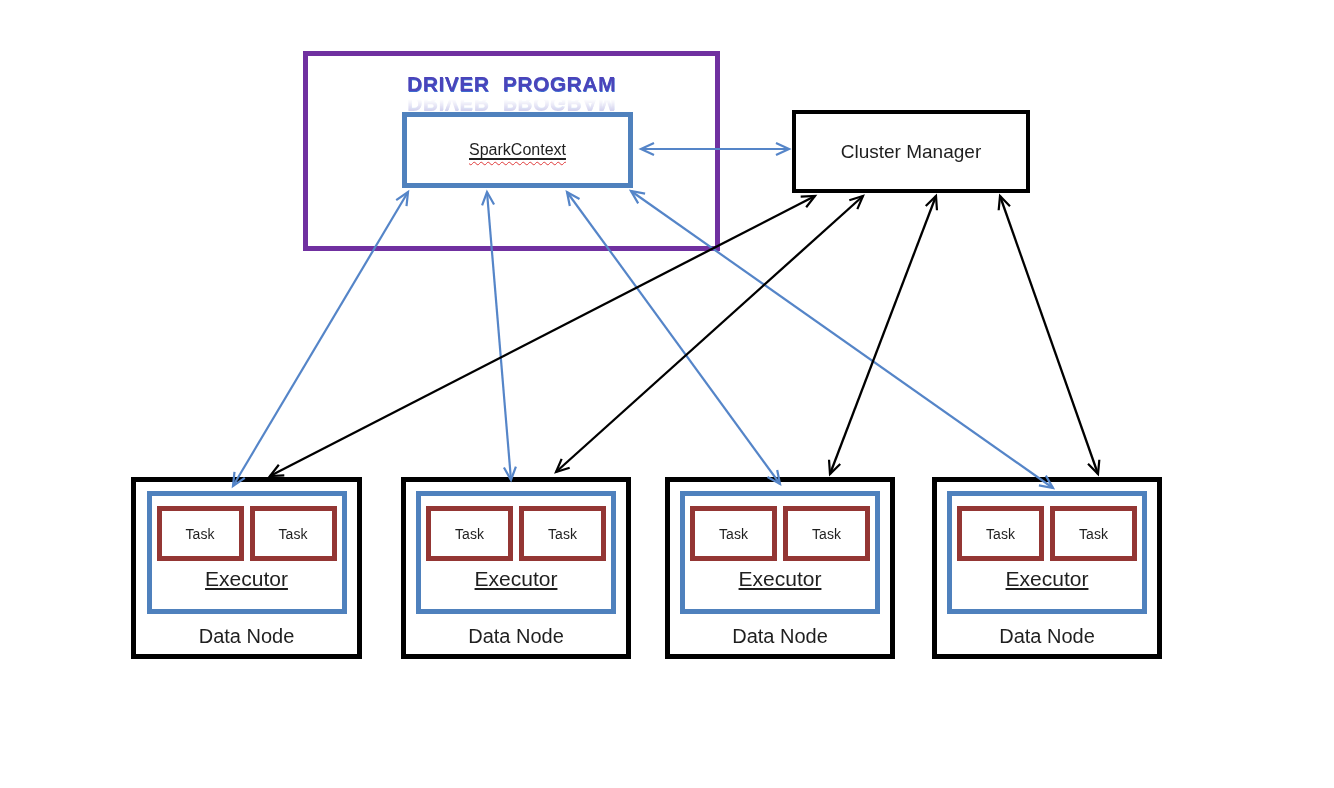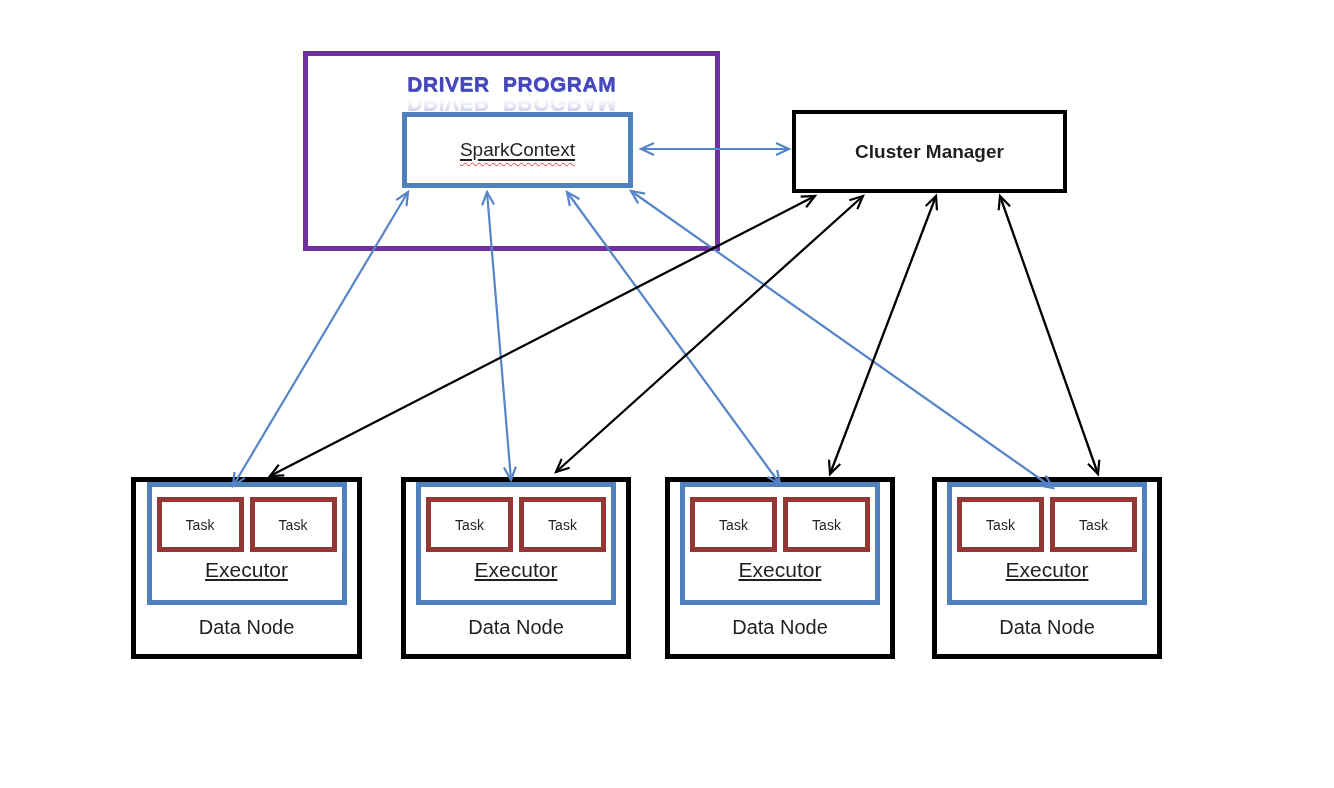--- a/index.html
+++ b/index.html
@@ -32,53 +32,53 @@
     letter-spacing: 0.5px;
     word-spacing: 7px;
     color: #4b44ba;
     text-shadow: 0.5px 0.5px 0 #3d6bd0;
     -webkit-box-reflect: below -4px linear-gradient(to bottom, rgba(0,0,0,0.35), transparent 70%);
   }
   .spark-box {
     left: 94px; top: 56px; width: 231px; height: 76px;
     border: 5px solid #4f81bd;
     display: flex; align-items: center; justify-content: center;
-    font-size: 19px;
+    font-size: 16px;
   }
   .underline-solid {
     text-decoration: underline;
     text-decoration-thickness: 1.5px;
     text-underline-offset: 3px;
   }
   .underline-wavy {
     text-decoration: underline wavy #e03a3a;
     text-decoration-thickness: 1px;
     text-underline-offset: 6px;
   }
 
   
   .cm-box {
-    left: 792px; top: 110px; width: 275px; height: 83px;
+    left: 792px; top: 110px; width: 238px; height: 83px;
     border: 4px solid #000000;
     display: flex; align-items: center; justify-content: center;
     font-size: 19px;
-    font-weight: bold;
   }
 
   
   .node {
     width: 230px; height: 182px;
     border: 5px solid #000000;
     display: flex; flex-direction: column; align-items: center;
   }
   .node1 { left: 131px; top: 477px; width: 231px; }
   .node2 { left: 401px; top: 477px; }
   .node3 { left: 665px; top: 477px; }
   .node4 { left: 932px; top: 477px; }
   .executor {
+    margin-top: 9px;
     width: 200px; height: 123px;
     border: 5px solid #4f81bd;
     box-sizing: border-box;
     background: #ffffff;
     display: flex; flex-direction: column; align-items: center;
   }
   .tasks { display: flex; gap: 6px; margin-top: 10px; }
   .task {
     width: 87px; height: 55px;
     border: 5px solid #943634;

